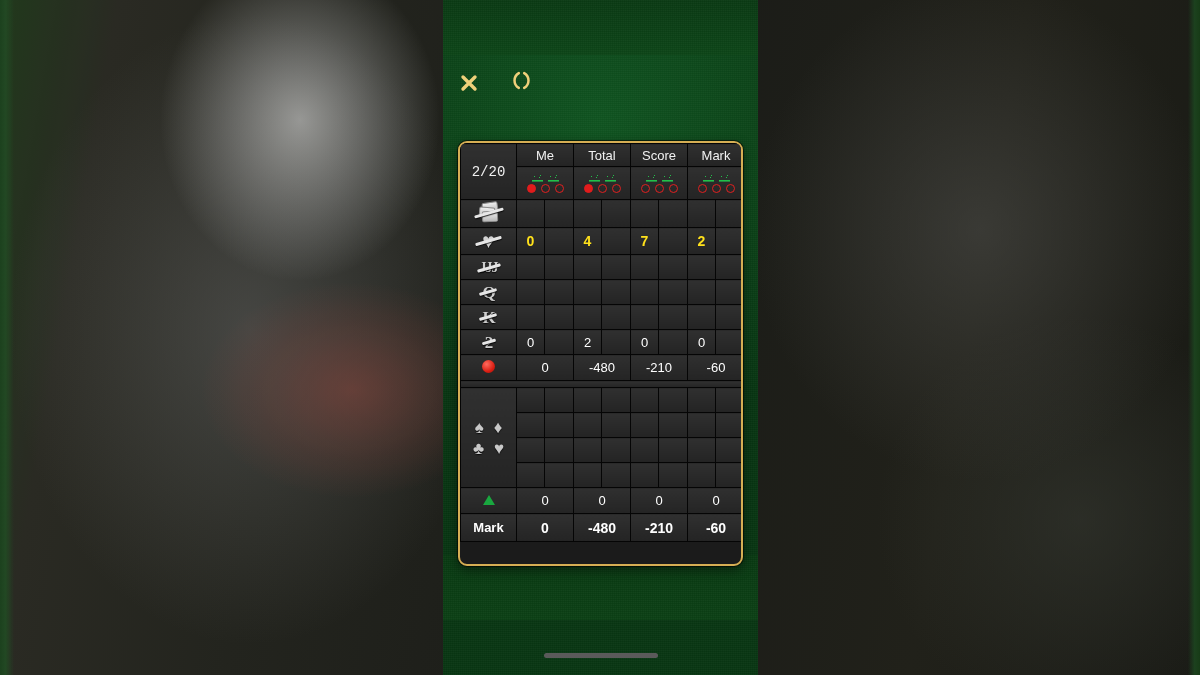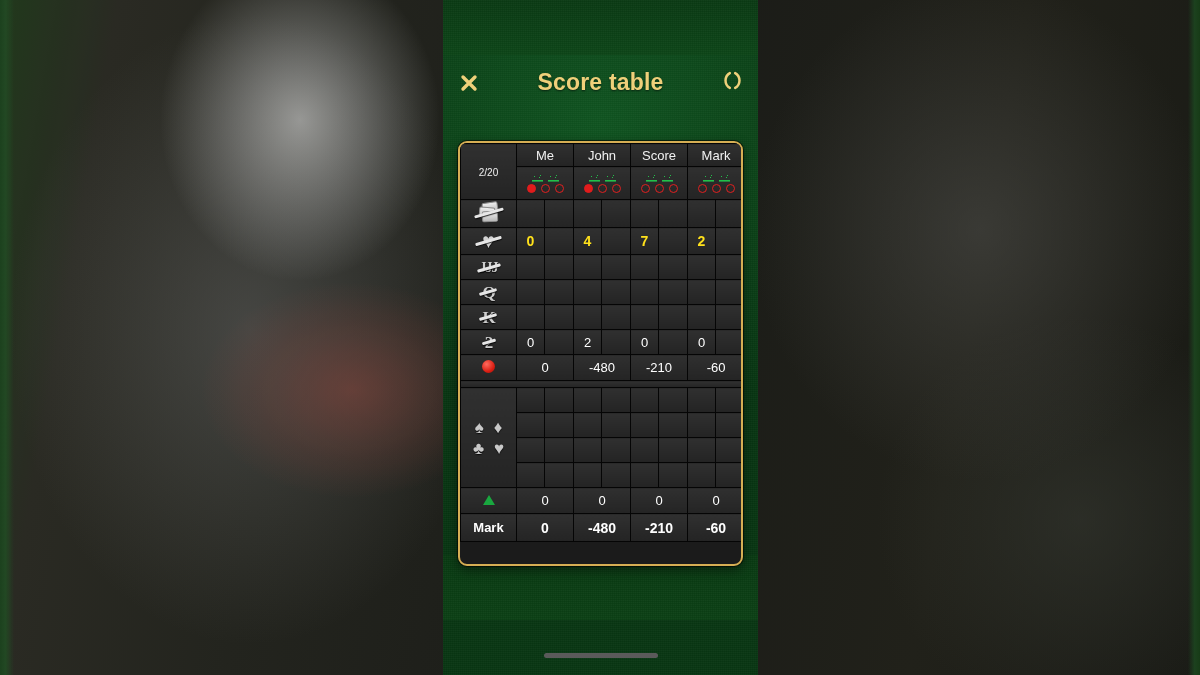--- a/index.html
+++ b/index.html
@@ -116,21 +116,21 @@
   .hdr-name{
     height:23px; font-size:13px; font-weight:normal; color:#f1f1f1;
     background-image:linear-gradient(180deg,#343434,#272727);
   }
   .hdr-marks{
     height:33px;
     background-image:linear-gradient(180deg,#262626,#1d1d1d);
     padding:2px 0 3px;
   }
   .round-counter{
-    font-size:10px; color:#f0f0f0;
+    font-size:14px; color:#f0f0f0;font-family:Liberation Mono, monospace;
   }
   .marks{
     display:flex; flex-direction:column; align-items:center; gap:2px; line-height:1;
   }
   .mark-row{ display:flex; gap:5px; align-items:center; justify-content:center; }
   .tri-outline{
     width:11px;height:10px;
     background:
       linear-gradient(to top right, transparent 49.4%, #22c04a 49.4% 51%, transparent 51%) left/50% 100% no-repeat,
       linear-gradient(to top left,  transparent 49.4%, #22c04a 49.4% 51%, transparent 51%) right/50% 100% no-repeat,
@@ -218,21 +218,20 @@
   <div class="felt-band band-mid"></div>
 
   <div id="titlebar">
     <div id="close-btn">
       <span>
         <svg width="20" height="20" viewBox="0 0 20 20" aria-hidden="true">
           <path d="M4 4 L16 16 M16 4 L4 16" stroke="#efd07a" stroke-width="3.4" stroke-linecap="round"></path>
         </svg>
       </span>
     </div>
-    <div id="score-title">Score table</div>
     <div id="rotate-btn">
       <span>
         <svg width="21" height="21" viewBox="0 0 22 22" aria-hidden="true">
           <path d="M8.2 3.2 A9 9 0 0 0 8.2 18.8" stroke="#efd07a" stroke-width="2.6" fill="none" stroke-linecap="round"></path>
           <path d="M13.8 3.2 A9 9 0 0 1 13.8 18.8" stroke="#efd07a" stroke-width="2.6" fill="none" stroke-linecap="round"></path>
         </svg>
       </span>
     </div>
   </div>
 
@@ -249,21 +248,21 @@
         <col style="width:28px">
           <col style="width:29px">
       </colgroup>
 
       <tbody>
           <tr>
         <td class="label-col" rowspan="2">
           <span class="round-counter">2/20</span>
         </td>
         <td class="hdr-name" colspan="2">Me</td>
-        <td class="hdr-name" colspan="2">John</td>
+        <td class="hdr-name" colspan="2">Total</td>
         <td class="hdr-name" colspan="2">Score</td>
         <td class="hdr-name" colspan="2">Mark</td>
       </tr>
 
       <tr>
         <td class="hdr-marks" colspan="2">
           <div class="marks">
             <div class="mark-row">
               <span class="tri-outline"></span>
               <span class="tri-outline"></span>

